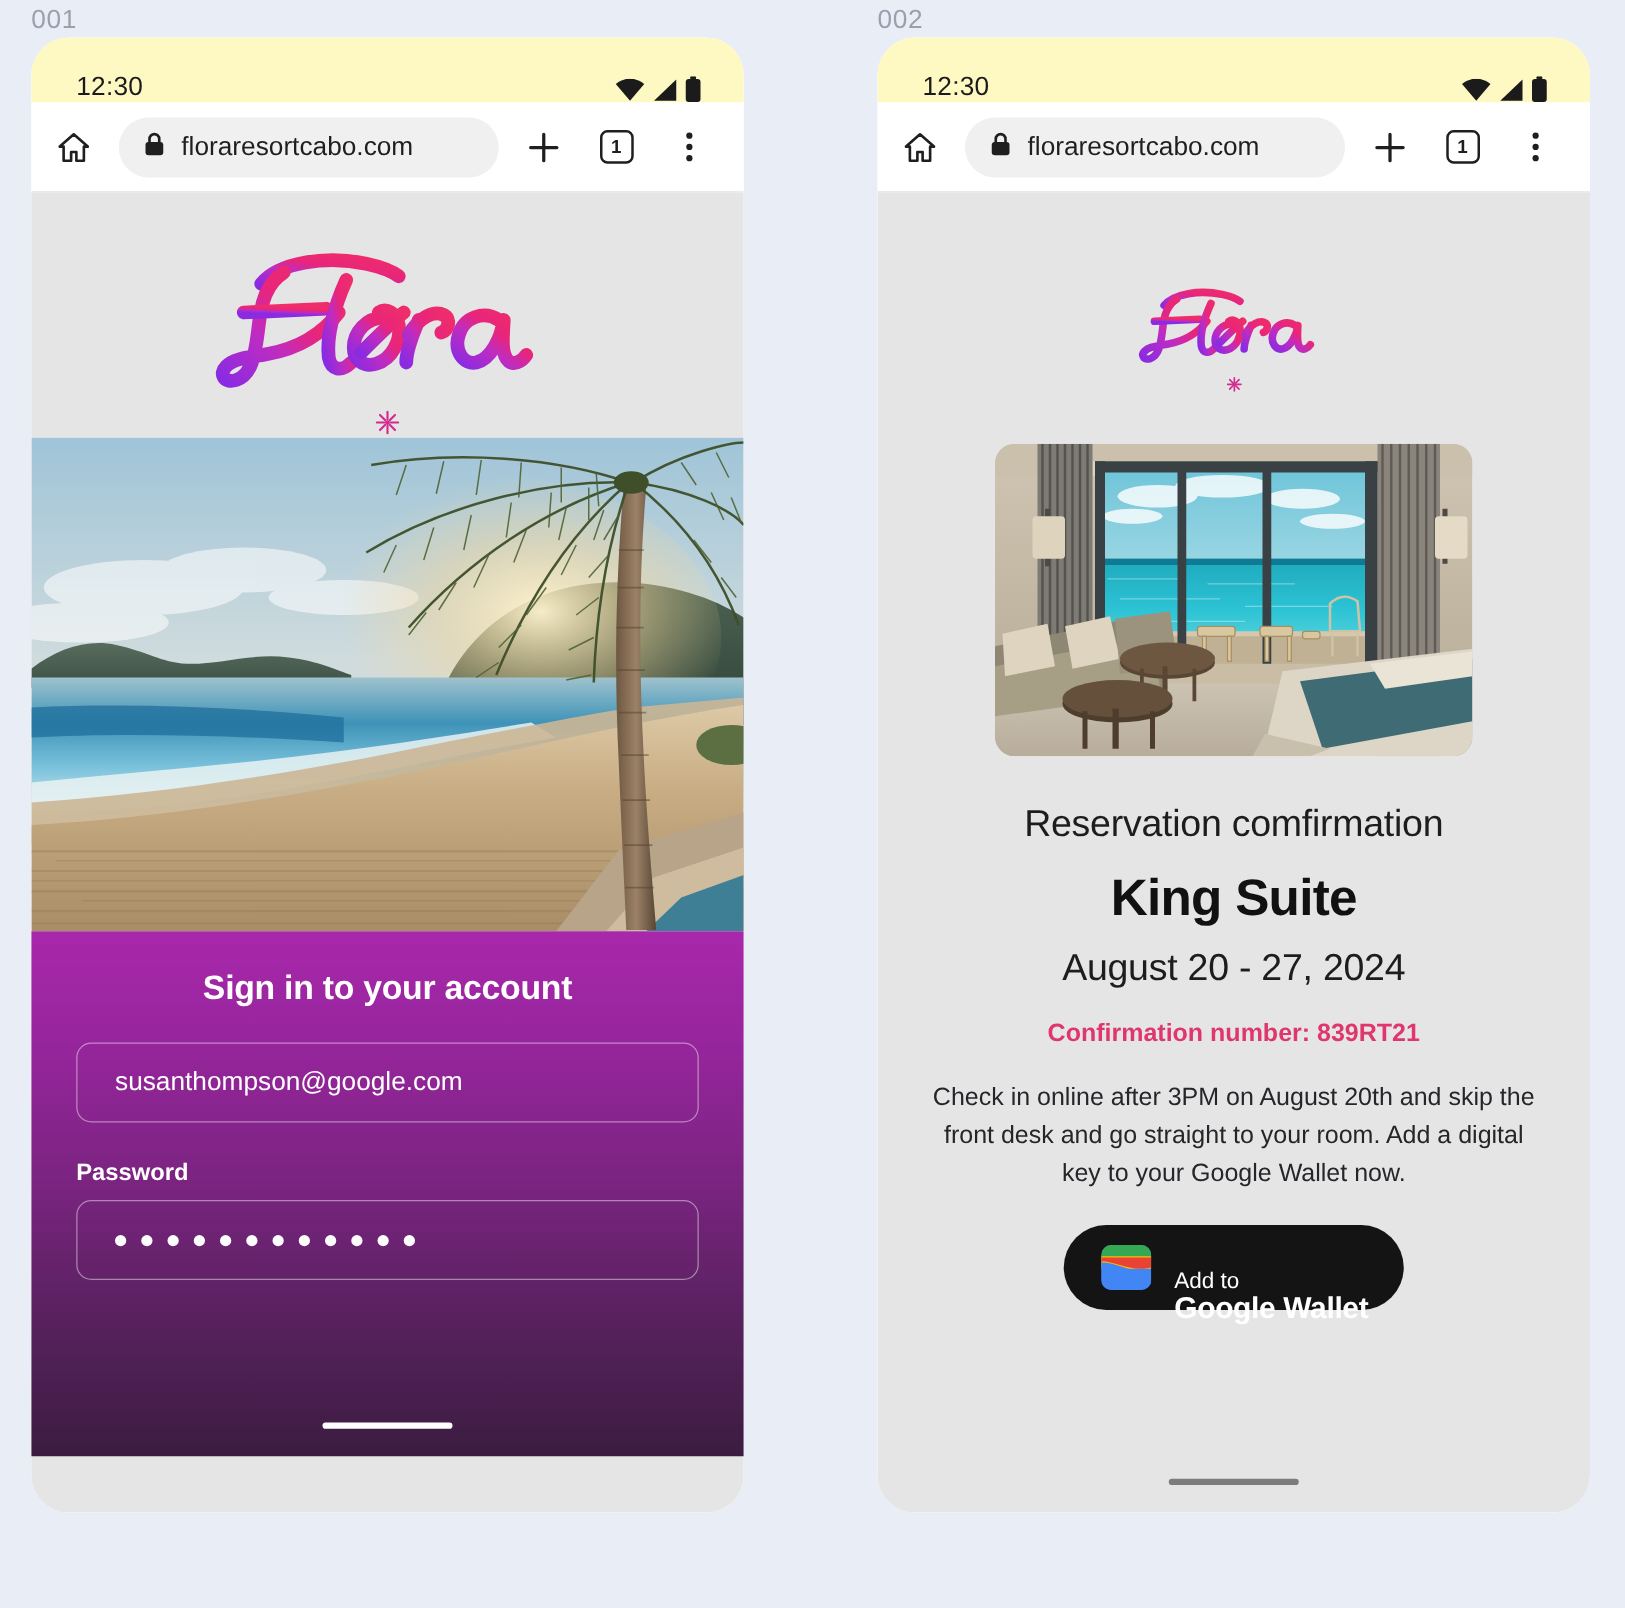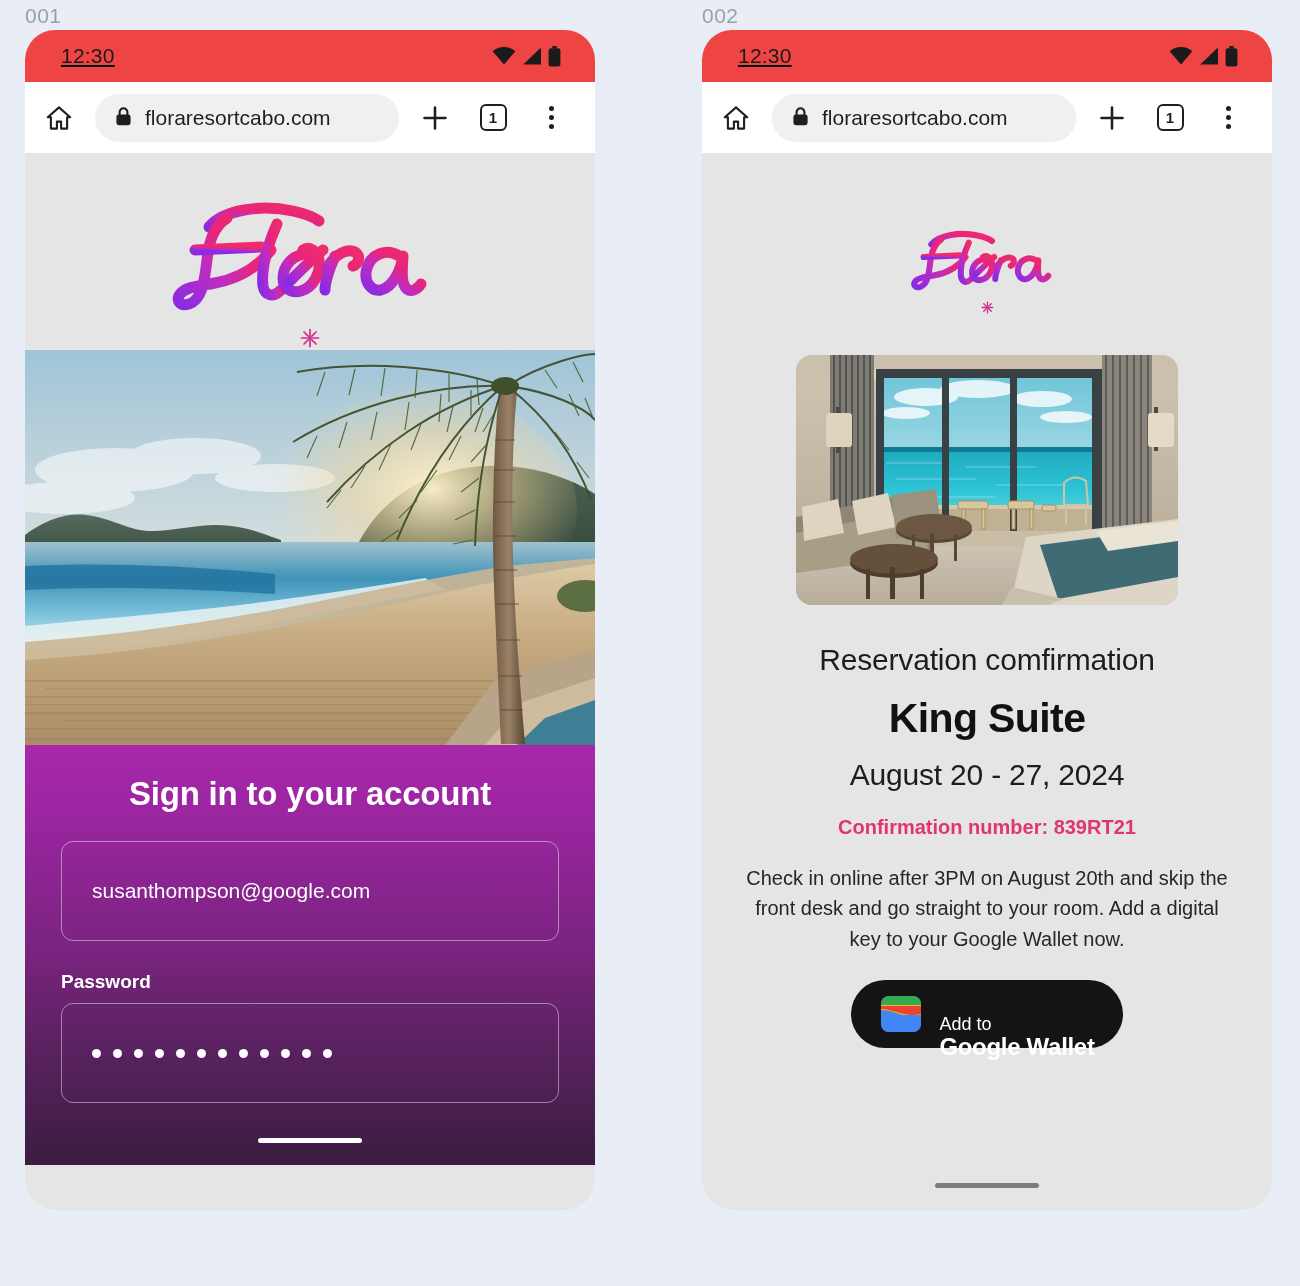--- a/index.html
+++ b/index.html
@@ -28,25 +28,24 @@
     border-radius: 30px;
     overflow: hidden;
     background: #ffffff;
   }
   #phone-001 { left: 25px; top: 30px; width: 570px; height: 1180px; }
   #phone-002 { left: 702px; top: 30px; width: 570px; height: 1180px; }
 
   
   .status-bar {
     height: 52px;
-    display: flex; align-items: center;
+    display: flex; align-items: flex-end;
     justify-content: space-between;
     padding: 0 34px 0 36px;
-    background: #ef4444;
-    text-decoration: underline;
+    background: #fef9c3;
   }
   .status-time {
     font-size: 21px; font-weight: 500; color: #1b1b1b;
     letter-spacing: .2px;
   }
   .status-icons { display: flex; align-items: center; gap: 6px; }
   .status-icons svg { display: block; }
 
   
   .browser-bar {
@@ -108,33 +107,33 @@
   
   .signin {
     position: relative;
     height: 420px;
     background: linear-gradient(to bottom, #a828ab 0%, #96259c 22%, #7a2480 48%, #5a2260 72%, #3b1c40 100%);
     padding: 30px 36px 0 36px;
   }
   .signin-title {
     text-align: center;
     color: #fff;
-    font-size: 33px;
+    font-size: 27px;
     font-weight: 700;
     letter-spacing: -0.2px;
     margin-bottom: 28px;
   }
   .field-label {
     color: #fff;
     font-size: 19px;
     font-weight: 700;
     margin-bottom: 10px;
   }
   .field-box {
-    height: 100px;
+    height: 64px;
     border: 1px solid rgba(255,255,255,0.45);
     border-radius: 12px;
     display: flex; align-items: center;
     padding: 0 30px;
     margin-bottom: 30px;
     background: transparent;
   }
   .field-value {
     color: #fff;
     font-size: 21px;

